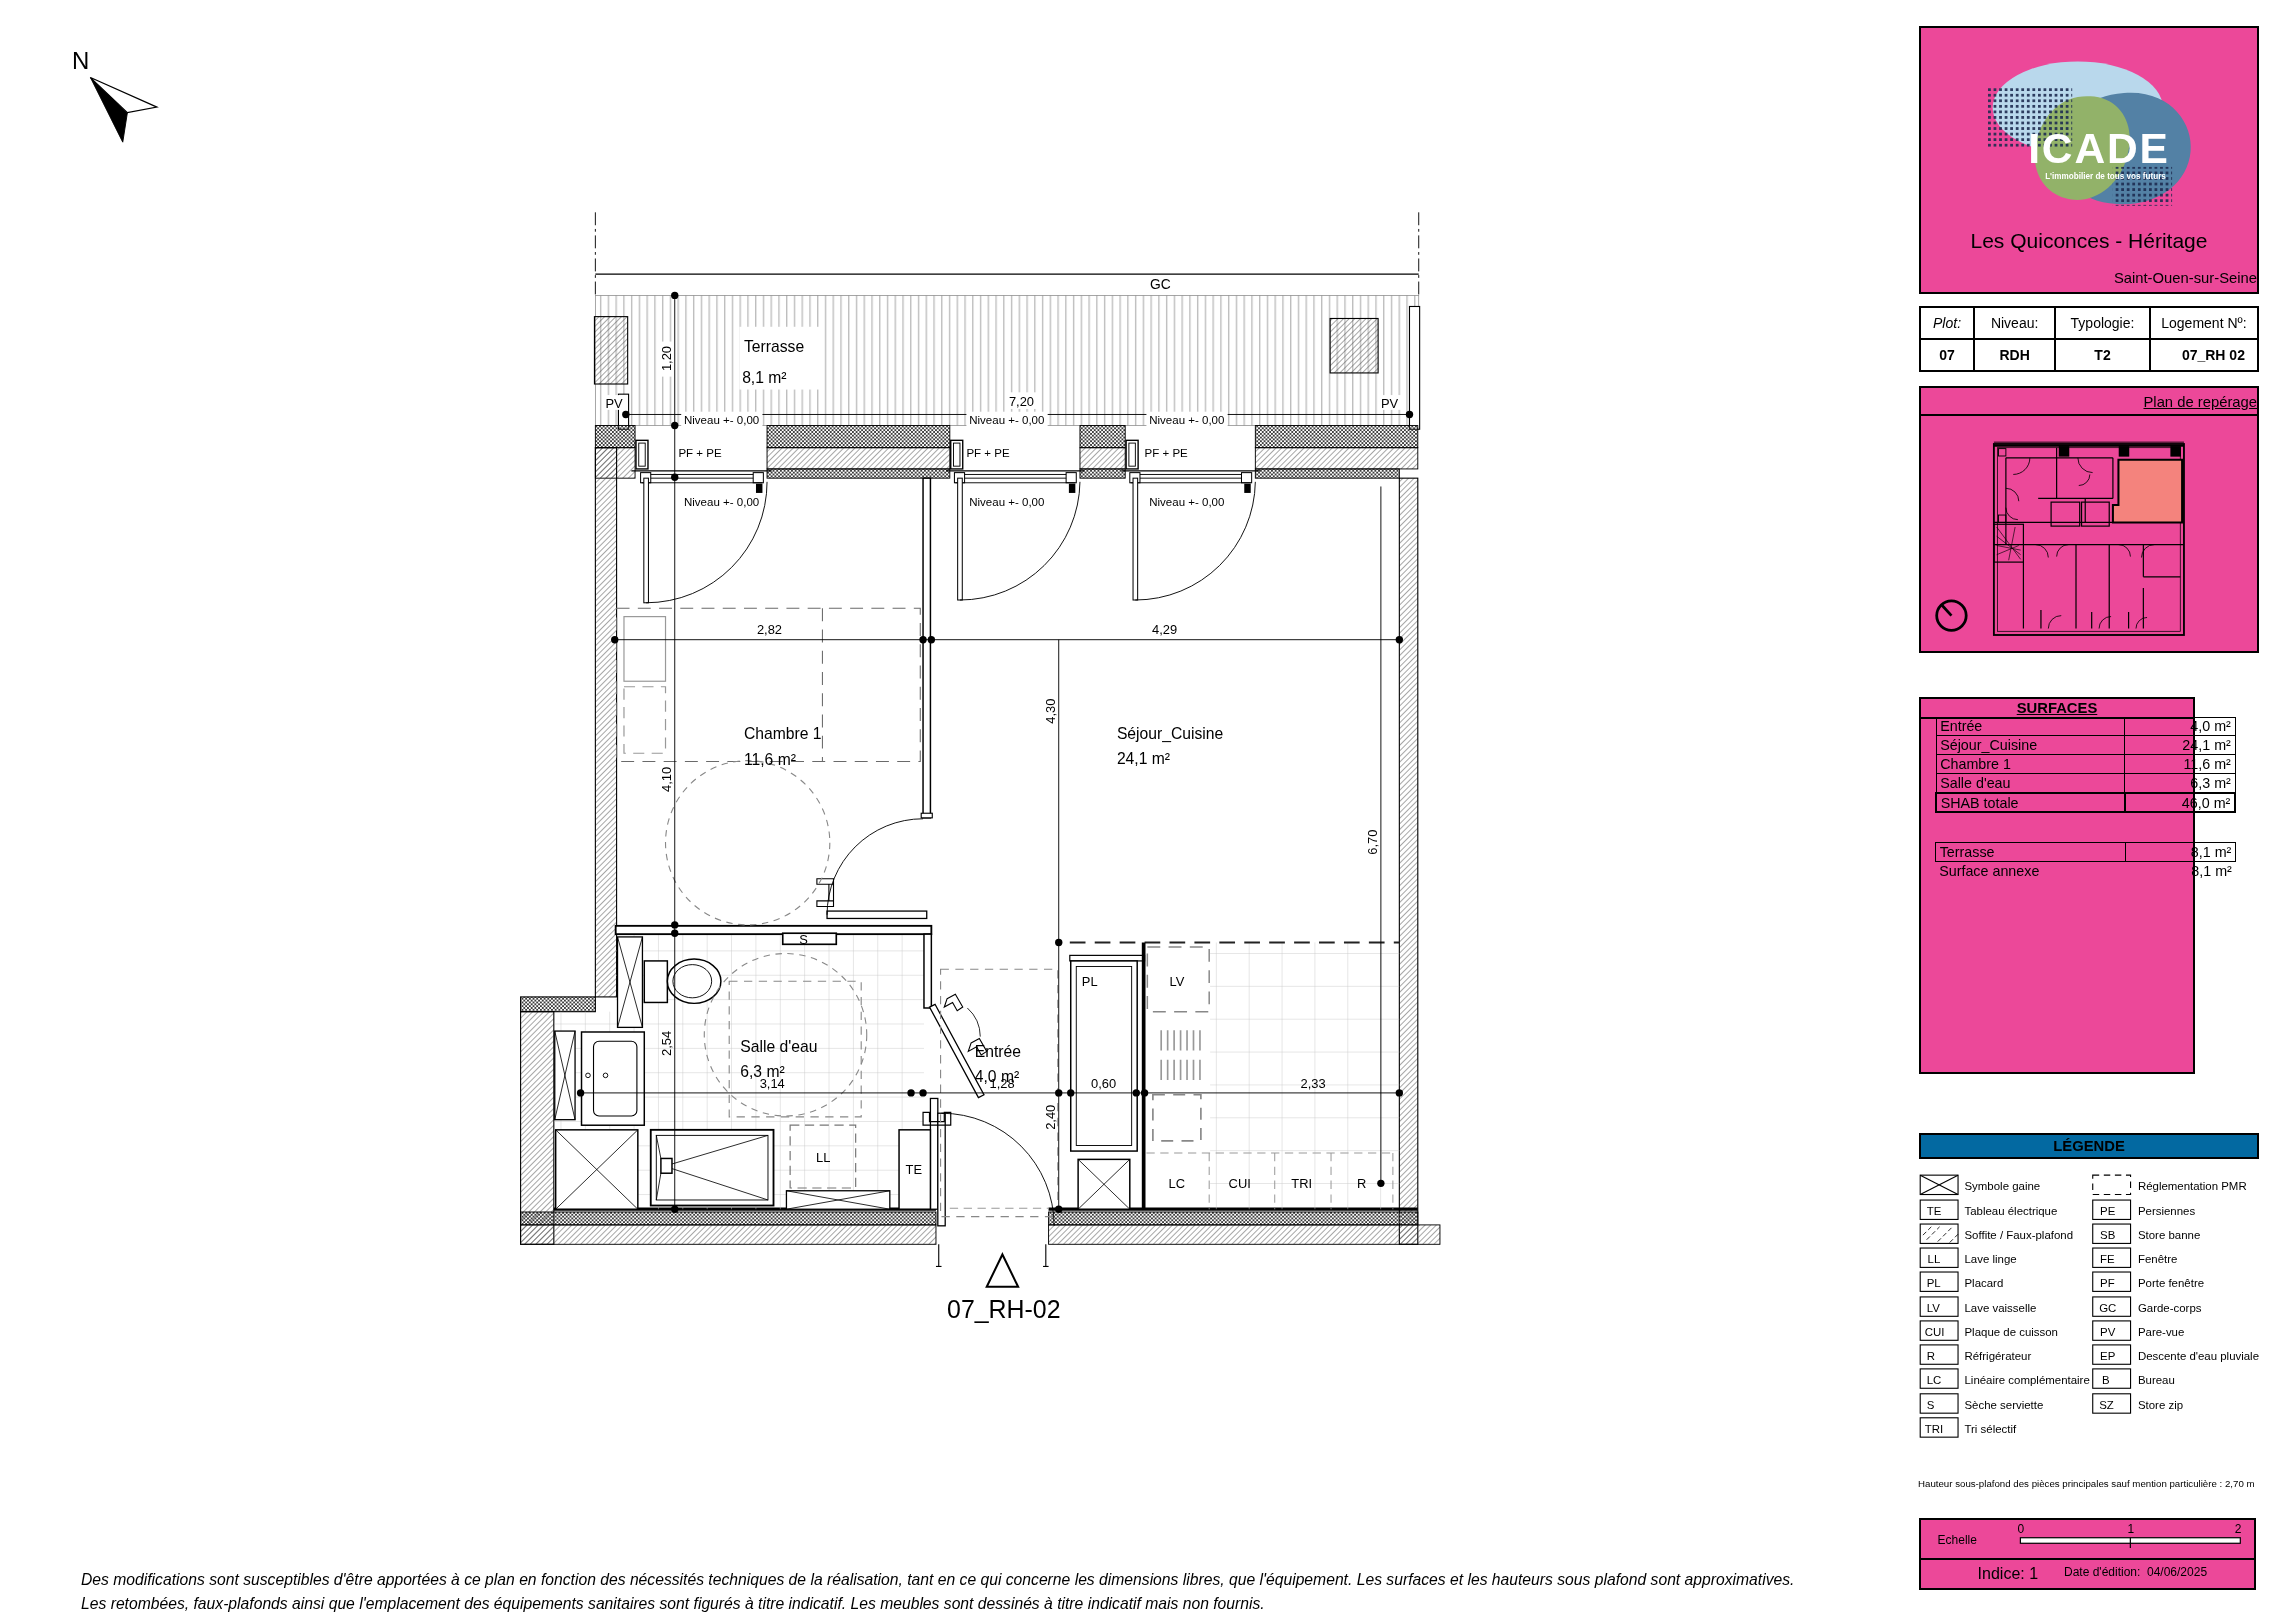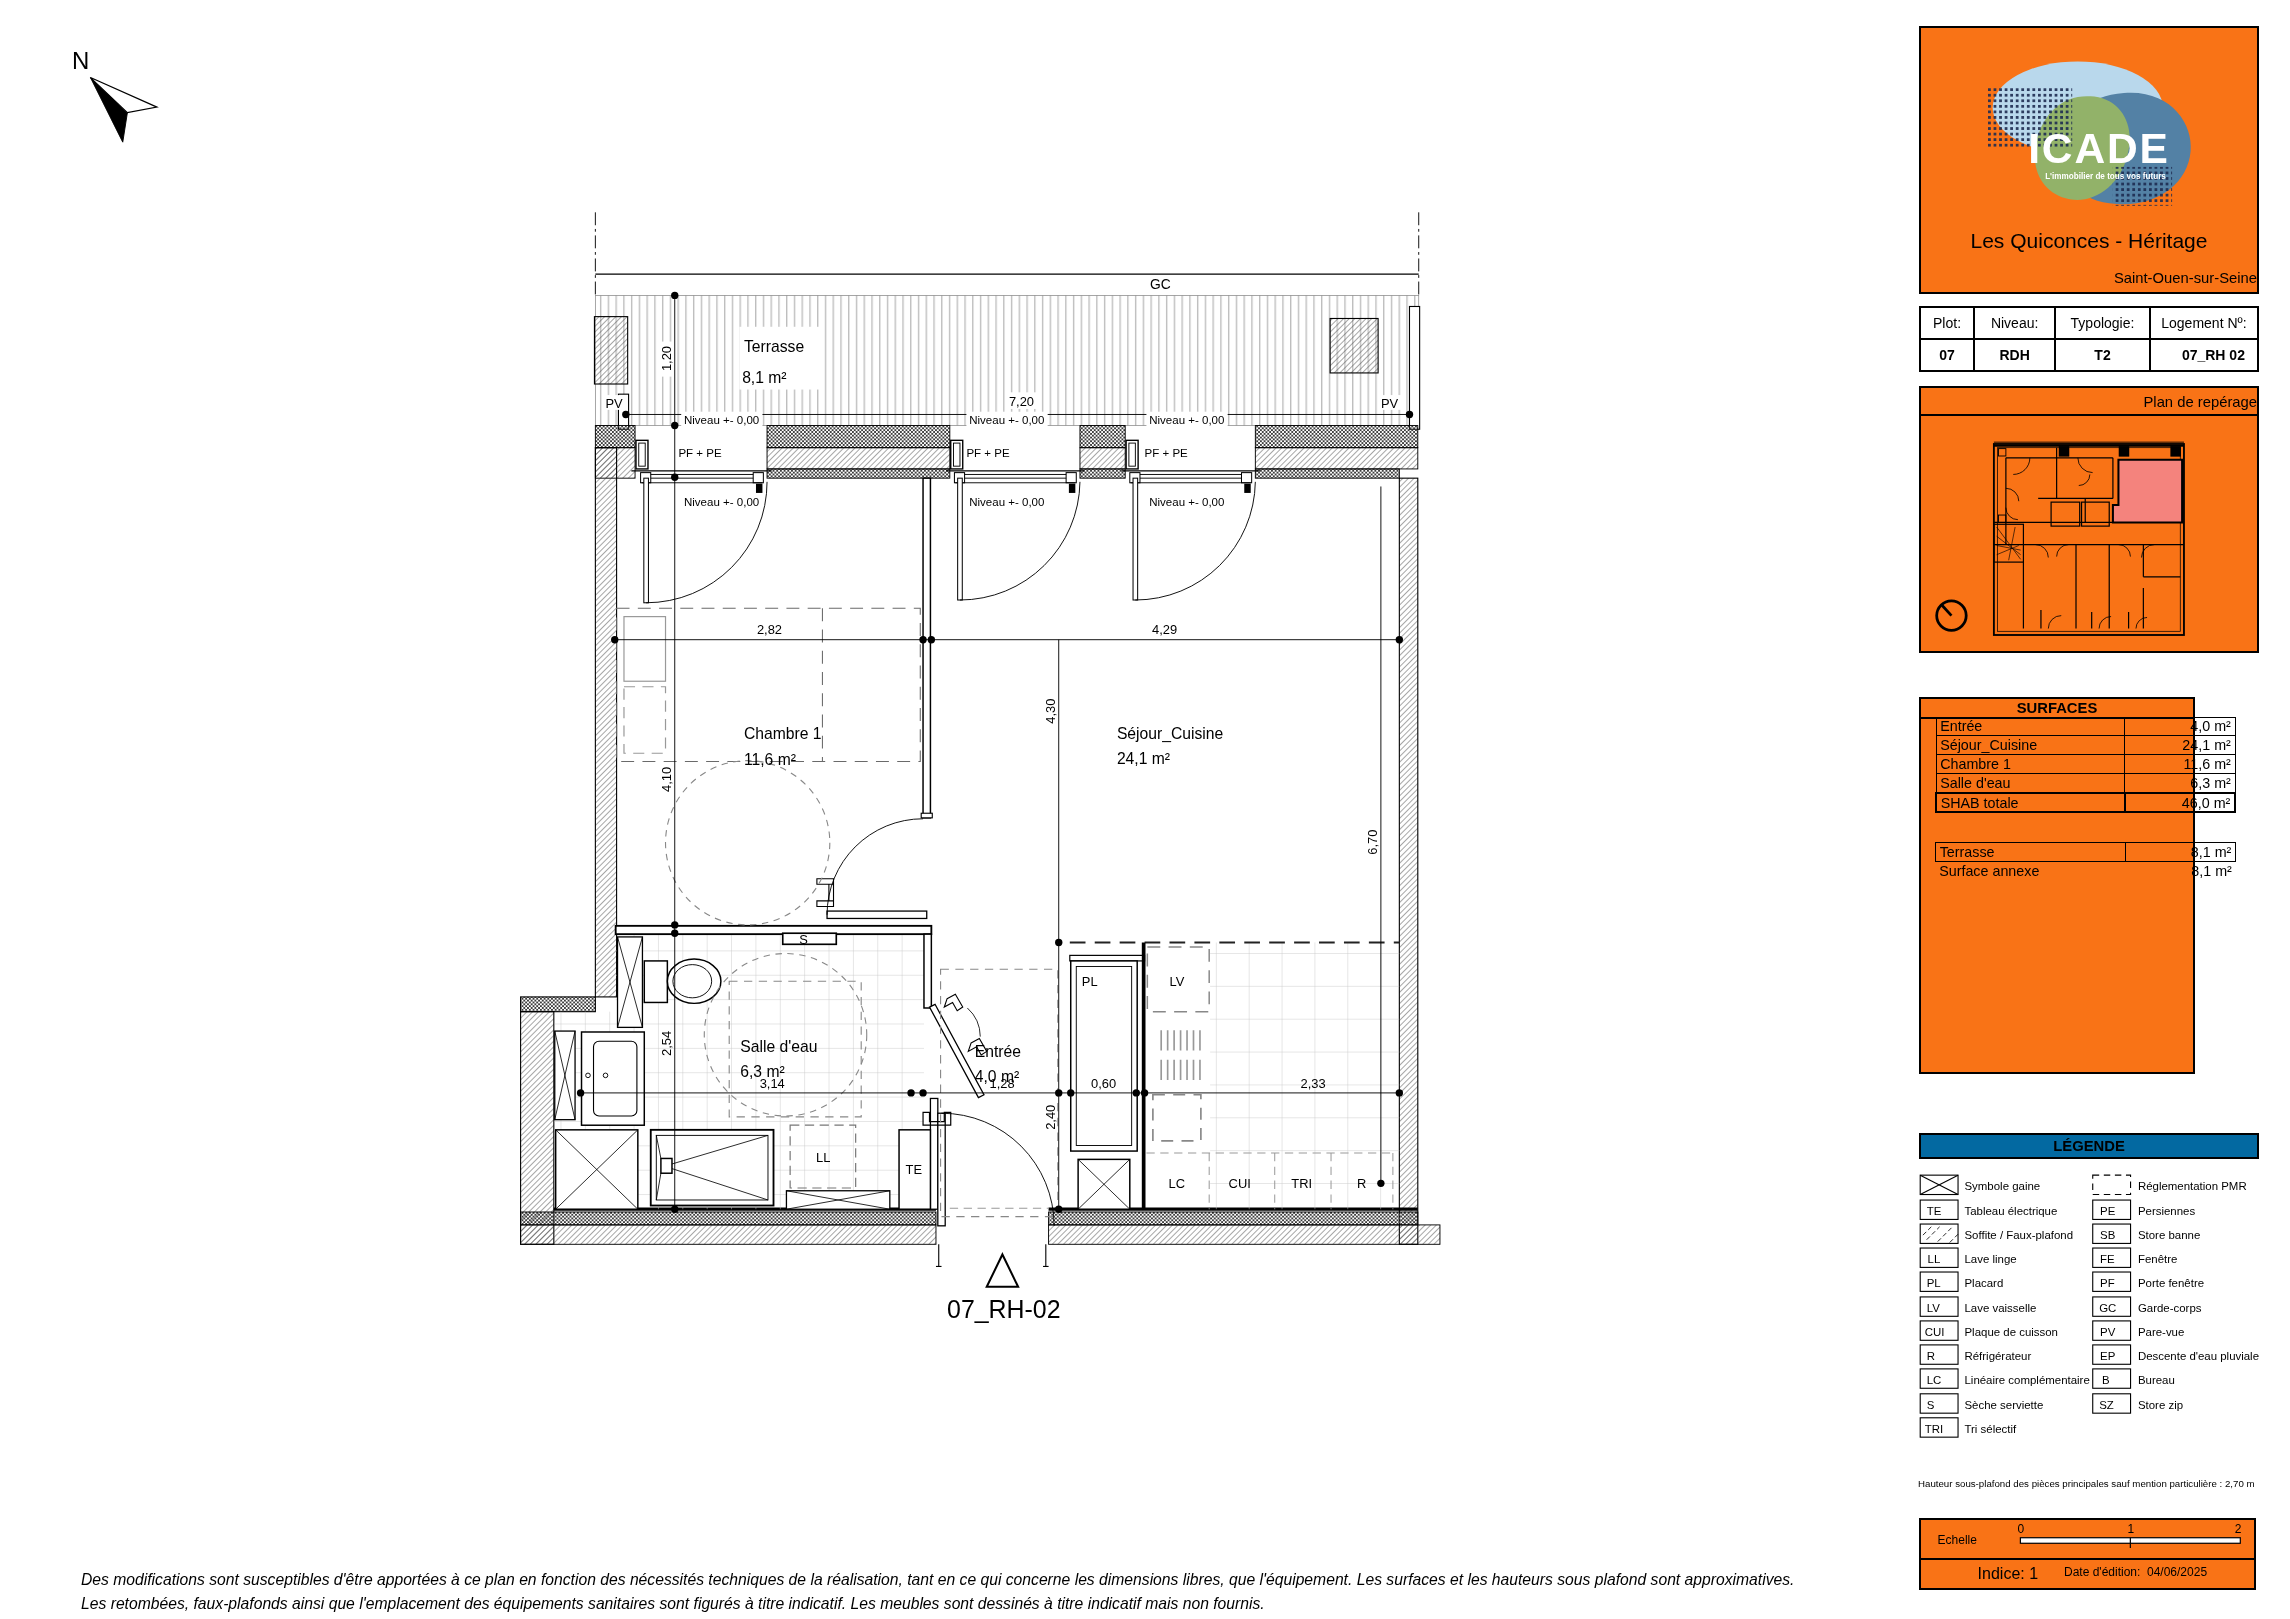--- a/index.html
+++ b/index.html
@@ -1,19 +1,19 @@
 <!DOCTYPE html>
 <html style="font-size:14.8px"><head>
 <meta charset="utf-8">
 <style>
   html,body{margin:0;padding:0;}
   body{width:2291px;height:1620px;position:relative;background:#fff;
        font-family:"Liberation Sans",sans-serif;color:#000;overflow:hidden;}
   .abs{position:absolute;}
-  .box{position:absolute;border:2.8px solid #000;box-sizing:border-box;background:#f97316;}
+  .box{position:absolute;border:2.8px solid #000;box-sizing:border-box;background:#ec4899;text-decoration:underline;}
   svg text{font-family:"Liberation Sans",sans-serif;}
 </style>
 </head>
 <body>
 
 <svg class="abs" style="left:0;top:0" width="2291" height="1620" viewBox="0 0 2482 1755">
 <defs>
   <pattern id="xhatch" width="4" height="4" patternUnits="userSpaceOnUse">
     <path d="M0,0 L4,4 M4,0 L0,4" stroke="#3c3c3c" stroke-width="1" fill="none"></path>
   </pattern>
@@ -448,21 +448,21 @@
     <text x="140" y="135" font-size="8.8" font-weight="bold" fill="#fff" text-anchor="middle">L'immobilier de tous vos futurs</text>
   </svg>
   <div class="abs" style="left:0;top:201px;width:100%;text-align:center;font-size:21px;">Les Quiconces - Héritage</div>
   <div class="abs" style="left:0;top:242px;width:100%;text-align:right;font-size:14.8px;">Saint-Ouen-sur-Seine</div>
 </div>
 
 <div class="abs" style="left:1919px;top:306px;width:340px;height:66px;">
   <table style="width:100%;height:100%;border-collapse:collapse;font-size:14px;text-align:center;">
     <tbody>
         <tr>
-      <td style="border:2.8px solid #000;width:16%;">Plot:</td>
+      <td style="border:2.8px solid #000;width:16%;font-style:italic;">Plot:</td>
       <td style="border:2.8px solid #000;width:24%;margin-left:32px;">Niveau:</td>
       <td style="border:2.8px solid #000;width:28%;">Typologie:</td>
       <td style="border:2.8px solid #000;width:32%;">Logement Nº:</td>
     </tr>
     <tr style="font-weight:bold;">
       <td style="border:2.8px solid #000;">07</td>
       <td style="border:2.8px solid #000;">RDH</td>
       <td style="border:2.8px solid #000;">T2</td>
       <td style="border:2.8px solid #000;padding-left:20px;">07_RH 02</td>
     </tr>

